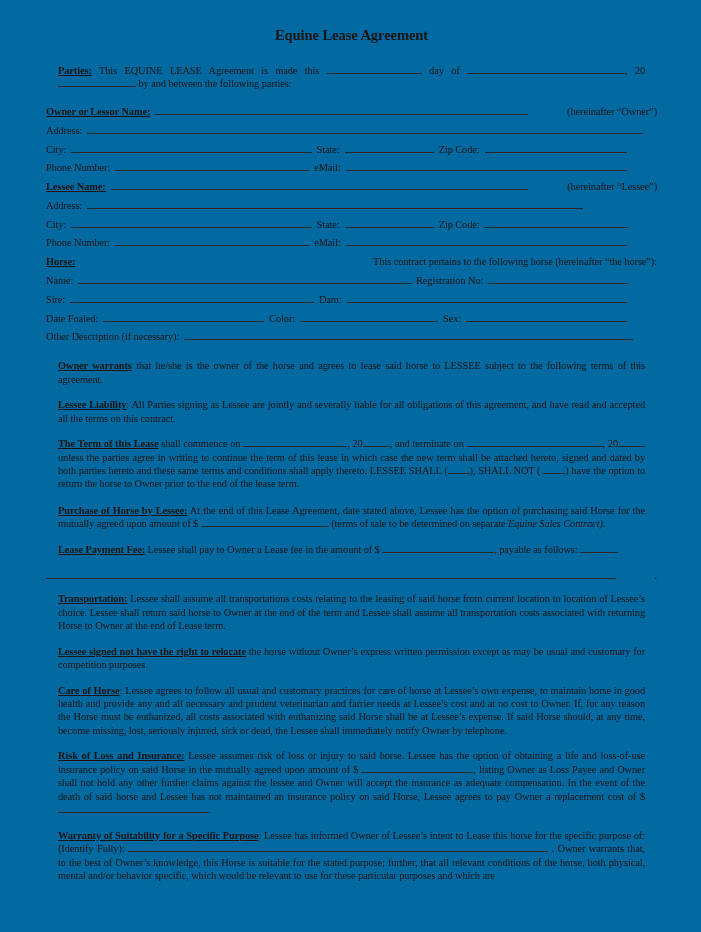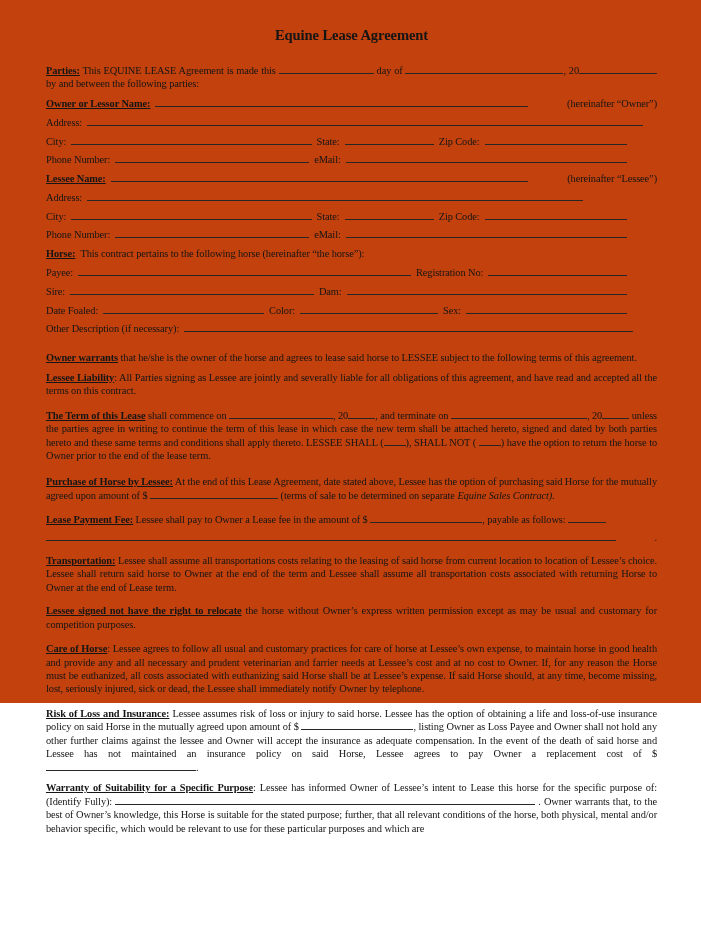--- a/index.html
+++ b/index.html
@@ -1,25 +1,25 @@
 <!DOCTYPE html>
 <html><head>
 <meta charset="utf-8">
 <style>
   html,body{margin:0;padding:0;background:#fff;}
   body{width:701px;height:932px;overflow:hidden;}
-  .page{box-sizing:border-box;width:701px;height:703px;padding:27px 44px 0 46px;background:#c2410c;
+  .page{box-sizing:border-box;width:701px;height:932px;padding:27px 44px 0 46px;background:#0369a1;
         font-family:"Liberation Serif","DejaVu Serif",serif;font-size:10.4px;color:#151515;letter-spacing:-0.1px;}
   .title{text-align:center;font-size:14.6px;font-weight:700;margin:0 0 20px 0;}
-  .para{text-align:justify;line-height:13.45px;margin:0;}
+  .para{text-align:justify;line-height:13.45px;margin:12px;}
   .bu{font-weight:700;text-decoration:underline;}
   .b{font-weight:400;}
   .i{font-style:italic;}
   .bk{display:inline-block;height:8px;border-bottom:1px solid #262626;}
-  .frow{display:flex;align-items:baseline;line-height:18.8px;white-space:nowrap;}
+  .frow{display:flex;align-items:baseline;line-height:18.8px;white-space:nowrap;justify-content:space-between;}
   .lbl{flex:0 0 auto;padding-right:5px;}
   .fbk{height:9px;border-bottom:1px solid #262626;margin-right:5px;}
   .ind{}
   .tail{flex:0 0 auto;padding-left:2px;margin-left:32px;}
 </style>
 </head>
 <body>
 
 <div class="page">
 
@@ -73,21 +73,21 @@
     <div class="fbk" style="flex:1"></div>
     <span class="lbl">eMail:</span>
     <div class="fbk" style="flex:1.45;margin-right:30px"></div>
   </div>
 
   <div class="frow">
     <span class="lbl bu">Horse:</span>
     <span class="b">This contract pertains to the following horse (hereinafter “the horse”):</span>
   </div>
   <div class="frow ind">
-    <span class="lbl">Payee:</span>
+    <span class="lbl">Name:</span>
     <div class="fbk" style="flex:2.4"></div>
     <span class="lbl">Registration No:</span>
     <div class="fbk" style="flex:1;margin-right:30px"></div>
   </div>
   <div class="frow ind">
     <span class="lbl">Sire:</span>
     <div class="fbk" style="flex:1"></div>
     <span class="lbl">Dam:</span>
     <div class="fbk" style="flex:1.15;margin-right:30px"></div>
   </div>

